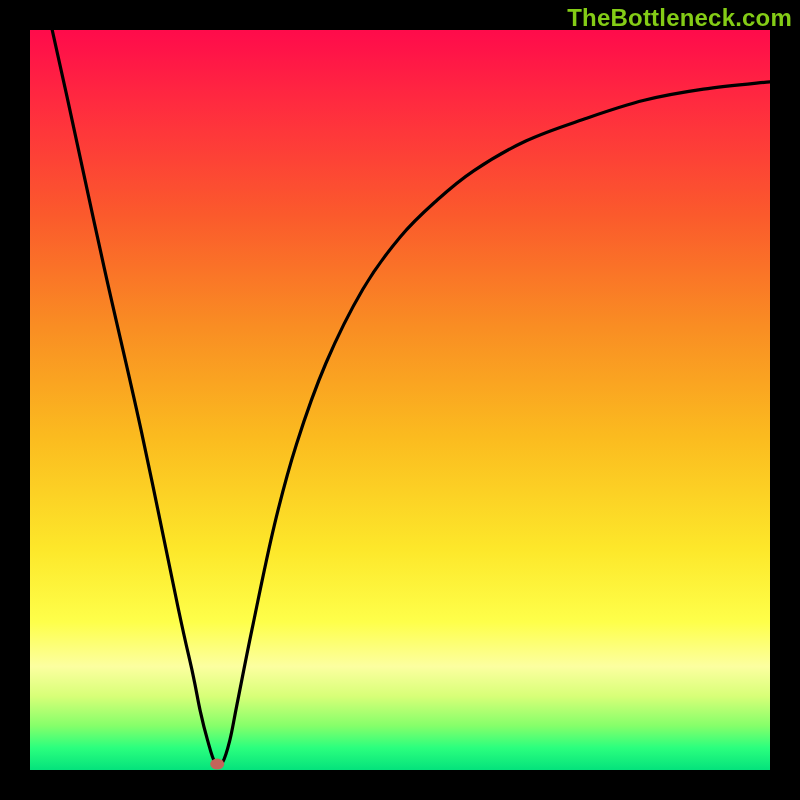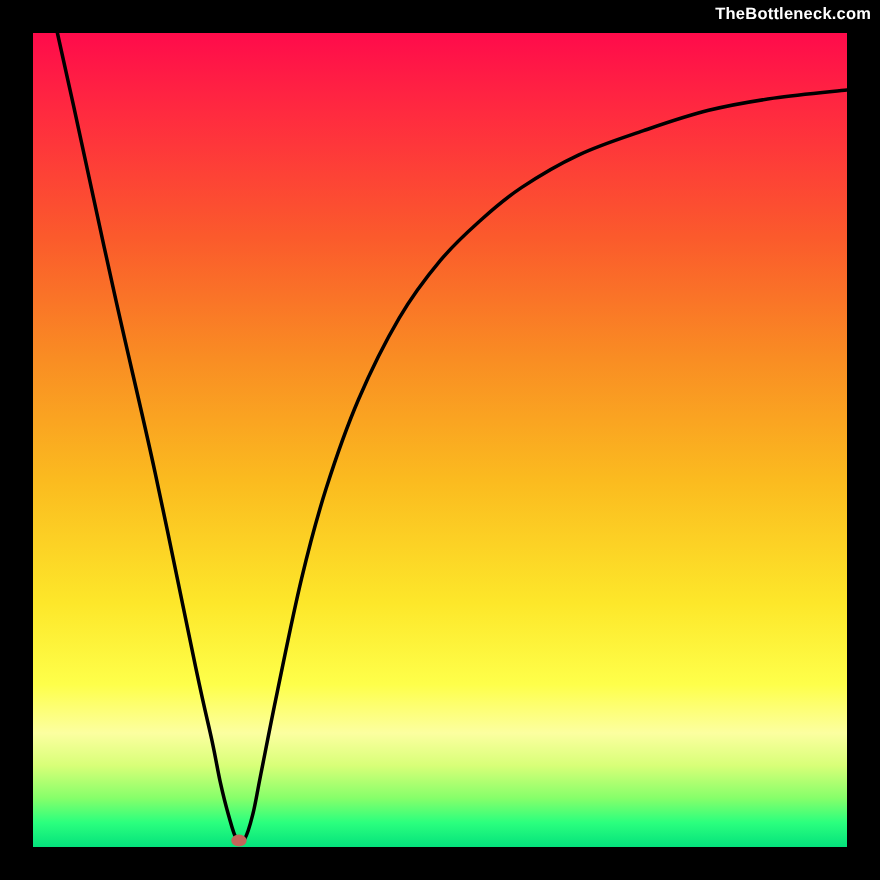--- a/index.html
+++ b/index.html
@@ -23,23 +23,23 @@
     left: 0;
     top: 0;
     width: 740px;
     height: 740px;
   }
   .watermark {
     position: absolute;
     top: 4px;
     right: 8px;
     font-family: Arial, Helvetica, sans-serif;
-    font-size: 15px;
+    font-size: 24px;
     font-weight: 600;
-    color: #ffffff;
+    color: #84cc16;
     letter-spacing: 0.2px;
     user-select: none;
   }
   svg { display: block; }
 </style>
 </head>
 <body>
 
 <div class="frame">
   <svg class="plot-area" viewBox="0 0 740 740" width="740" height="740" preserveAspectRatio="none">

